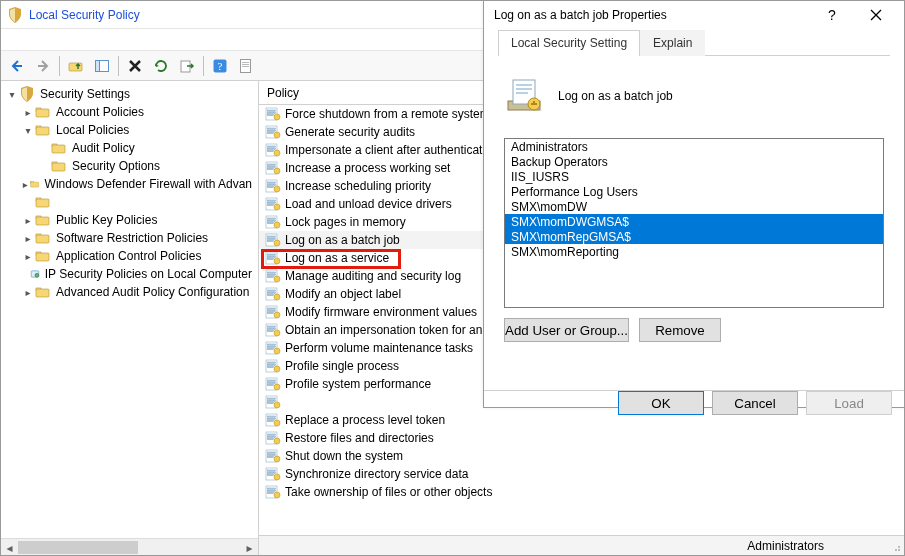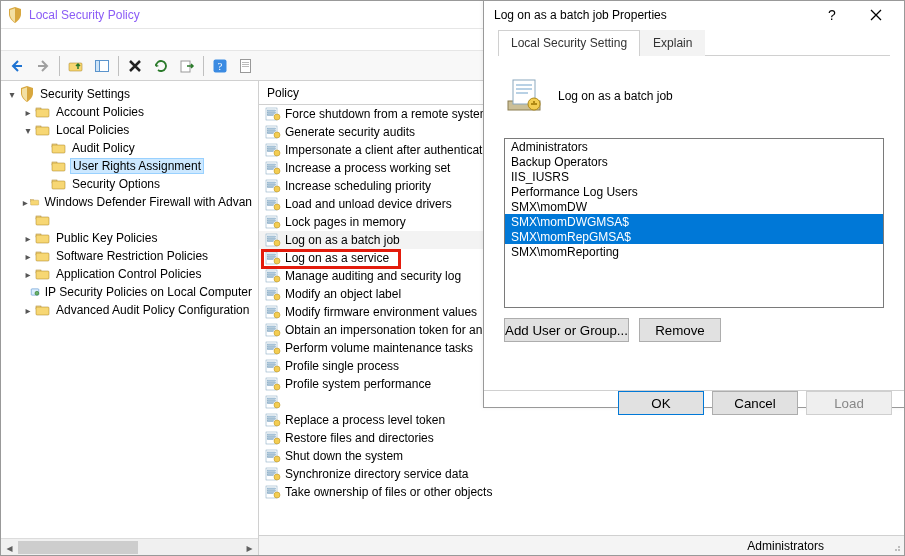--- a/index.html
+++ b/index.html
@@ -2,21 +2,21 @@
 <html><head>
   <meta charset="utf-8">
   <style>
     * { box-sizing: border-box; margin: 0; padding: 0; }
     html, body { width: 905px; height: 556px; font-family: "Segoe UI", Tahoma, sans-serif; font-size: 12px; background: #fff; color: #000; overflow: hidden; position: relative; }
 
     
     .main-window { position: absolute; inset: 0; background: #fff; border: 1px solid #999; }
     .titlebar { height: 28px; display: flex; align-items: center; padding: 0 6px; background: #fff; border-bottom: 1px solid #e6e6e6; }
     .titlebar .app-icon { width: 16px; height: 16px; margin-right: 6px; }
-    .titlebar .title { font-size: 12px; color: #8b5cf6; }
+    .titlebar .title { font-size: 12px; color: #1d4ed8; }
     .menubar { height: 22px; display: flex; align-items: center; padding: 0 4px; border-bottom: 1px solid #e6e6e6; justify-content: flex-end; }
     .menubar .menu-item { padding: 2px 10px; cursor: default; }
     .toolbar { height: 30px; display: flex; align-items: center; gap: 2px; padding: 0 4px; border-bottom: 1px solid #d0d0d0; background: #f8f8f8; }
     .tbtn { width: 24px; height: 24px; display: flex; align-items: center; justify-content: center; border: 1px solid transparent; }
     .tsep { width: 1px; height: 20px; background: #c0c0c0; margin: 0 2px; }
 
     .workspace { display: flex; height: calc(556px - 28px - 22px - 30px - 2px); }
     .tree-pane { width: 258px; border-right: 1px solid #d0d0d0; overflow: hidden; position: relative; background: #fff; }
     .policy-pane { flex: 1; overflow: hidden; position: relative; }
 
@@ -193,28 +193,20 @@
             <span class="label">Local Policies</span>
           </div>
           <div class="tree-row indent-2">
             <span class="expander"></span>
             <svg class="ticon folder-ico folder-ico-rx" viewBox="0 0 16 16">
               <rect x="1" y="4" width="5" height="3"></rect>
               <rect x="1" y="5" width="13" height="8" rx="1"></rect>
             </svg>
             <span class="label">Audit Policy</span>
           </div>
-          <div class="tree-row indent-2 selected">
-            <span class="expander"></span>
-            <svg class="ticon folder-ico folder-ico-rx" viewBox="0 0 16 16">
-              <rect x="1" y="4" width="5" height="3"></rect>
-              <rect x="1" y="5" width="13" height="8" rx="1"></rect>
-            </svg>
-            <span class="label">User Rights Assignment</span>
-          </div>
           <div class="tree-row indent-2">
             <span class="expander"></span>
             <svg class="ticon folder-ico folder-ico-rx" viewBox="0 0 16 16">
               <rect x="1" y="4" width="5" height="3"></rect>
               <rect x="1" y="5" width="13" height="8" rx="1"></rect>
             </svg>
             <span class="label">Security Options</span>
           </div>
           <div class="tree-row indent-1">
             <span class="expander">▸</span>

